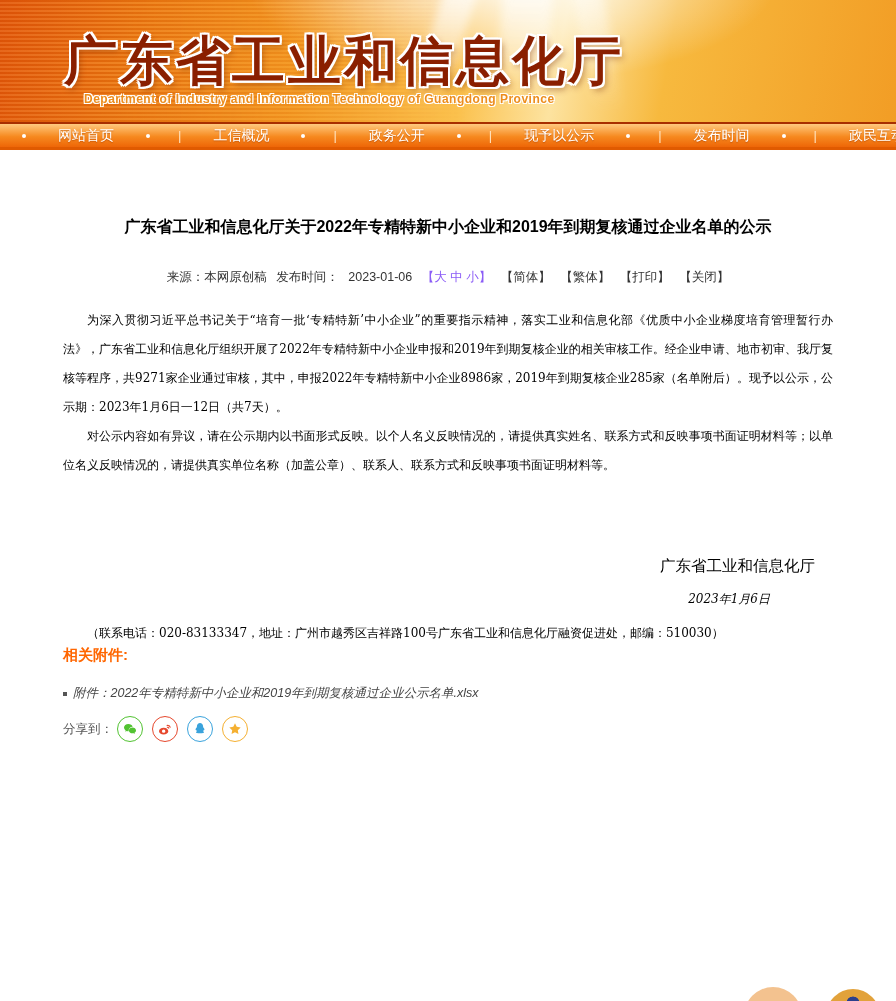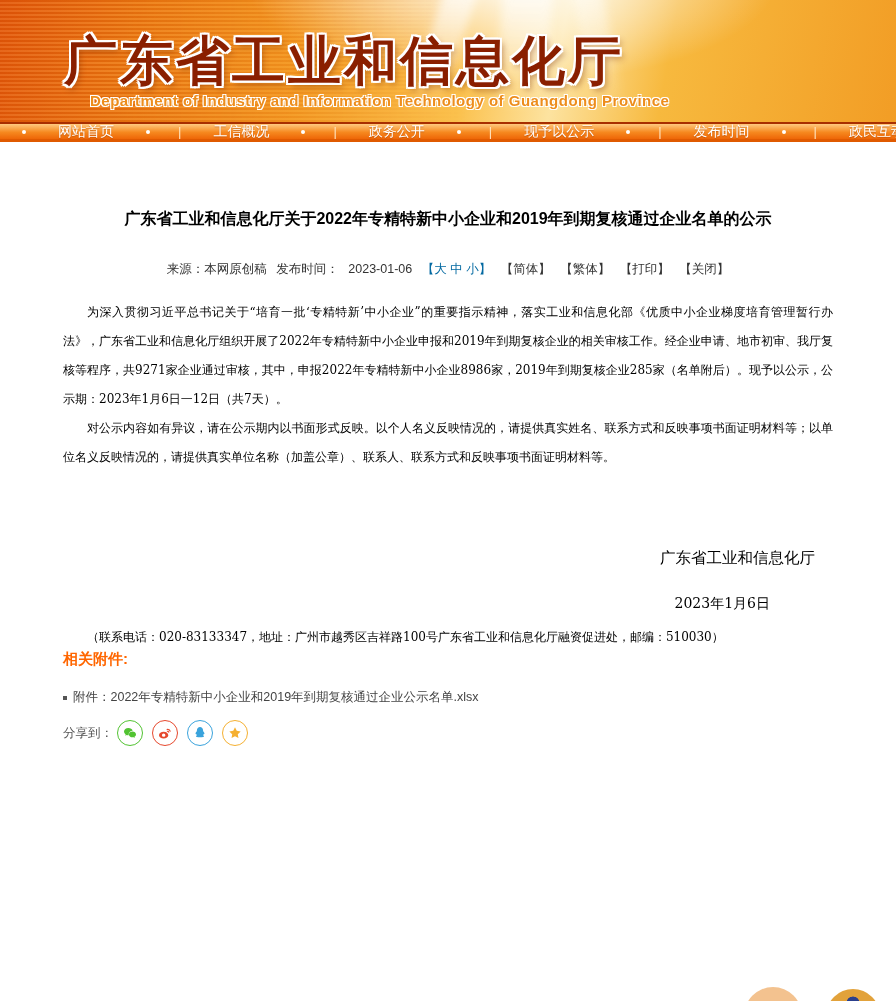--- a/index.html
+++ b/index.html
@@ -17,50 +17,50 @@
     -webkit-mask-image:linear-gradient(90deg,#000 25%,transparent 95%);
     mask-image:linear-gradient(90deg,#000 25%,transparent 95%);
   }
   .ray { position:absolute; top:-40px; height:150px; background:linear-gradient(180deg, rgba(255,255,255,.85), rgba(255,255,255,0)); filter:blur(5px); }
   .ray1 { left:430px; width:34px; transform:skewX(-18deg); }
   .ray2 { left:500px; width:50px; transform:skewX(-4deg); opacity:.9; }
   .ray3 { left:580px; width:30px; transform:skewX(10deg); opacity:.7; }
   .banner-title { position:absolute; left:64px; top:26px; font-size:53px; font-weight:bold; letter-spacing:3px; color:#8a1f00;
     text-shadow:-2px -2px 0 #fff,2px -2px 0 #fff,-2px 2px 0 #fff,2px 2px 0 #fff,0 -2px 0 #fff,0 2px 0 #fff,-2px 0 0 #fff,2px 0 0 #fff,3px 4px 6px rgba(120,40,0,.45);
   }
-  .banner-sub { position:absolute; left:65px; top:92px; font-size:15px; font-weight:bold; color:#ed8d1c; letter-spacing:.5px;
+  .banner-sub { position:absolute; left:59px; top:92px; font-size:12px; font-weight:bold; color:#ed8d1c; letter-spacing:.5px;
     text-shadow:-1px -1px 0 #fff,1px -1px 0 #fff,-1px 1px 0 #fff,1px 1px 0 #fff;
     padding-left:25px;
   }
 
   
-  .nav { height:20px; background:linear-gradient(180deg,#ffc97e 0%,#f6891f 55%,#ee6607 100%);
+  .nav { height:28px; background:linear-gradient(180deg,#ffc97e 0%,#f6891f 55%,#ee6607 100%);
     border-top:2px solid #a82f00; border-bottom:3px solid #e05a00;
     display:flex; align-items:center; color:#fff; font-size:14px; padding:0 8px; }
   .nav .dot { width:4px; height:4px; background:#fff; border-radius:50%; margin:0 14px; flex:none; }
   .nav .sep { color:#ffe2bd; margin:0 14px; font-size:13px; }
   .nav-item { color:#fff; text-decoration:none; flex:none; padding:0 18px; cursor:pointer; text-shadow:0 1px 1px rgba(160,60,0,.5); }
 
   
   .main { height:793px; padding:0 63px; position:relative; color:#000; }
   .article-title { margin:60px auto 0; max-width:744px; text-align:center; font-size:16px; line-height:33px; font-weight:bold; color:#000; }
   .meta { margin-top:26px; text-align:center; font-size:12.5px; color:#333; }
   .meta span { margin:0 3px; }
-  .meta .dim { color:#0369a1;margin-top:12px; }
+  .meta .dim { color:#8b5cf6;margin-top:12px; }
   .meta .btn { cursor:pointer; }
 
   .body-text { margin-top:20px; font-family:"DejaVu Serif","Liberation Serif",serif; font-size:12px; line-height:29px; text-align:justify; }
   .body-text p { text-indent:2em; }
   .attachment-line { margin-top:27px; text-indent:2em; font-family:"DejaVu Serif","Liberation Serif",serif; font-size:15.5px; line-height:29px; cursor:pointer; }
   .signature { margin-top:72px; text-align:right; padding-right:18px; font-family:"DejaVu Serif","Liberation Serif",serif; font-size:15.5px; line-height:29px; }
-  .sig-date { margin-top:16px; text-align:right; padding-right:63px; font-family:"DejaVu Serif","Liberation Serif",serif; font-size:14px; line-height:29px; }
+  .sig-date { margin-top:4px; text-align:right; padding-right:63px; font-family:"DejaVu Serif","Liberation Serif",serif; font-size:12px; line-height:29px;font-style:italic; }
   .contact { margin-top:6px; text-indent:2em; font-family:"DejaVu Serif","Liberation Serif",serif; font-size:12px; line-height:26px; }
 
   .related-heading { color:#ff6600; font-size:15px; font-weight:bold; }
-  .attach-item { margin-top:20px; font-size:12.5px; color:#444; display:flex; align-items:center; cursor:pointer; }
+  .attach-item { margin-top:20px; font-size:12.5px; color:#444; display:flex; align-items:center; cursor:pointer;font-style:italic; }
   .attach-item .bullet { width:4px; height:4px; background:#555; margin-right:6px; flex:none; }
 
   .share-row { margin-top:14px; display:flex; align-items:center; }
   .share-label { font-size:12.5px; color:#555; margin-right:4px; }
   .share-icon { width:26px; height:26px; border-radius:50%; background:#fff; border:1.5px solid; display:flex; align-items:center; justify-content:center; margin-right:9px; cursor:pointer; }
   .share-icon svg { width:16px; height:16px; display:block; }
 
   .badge { position:absolute; bottom:0; overflow:hidden; }
   .badge-circle { border-radius:50%; }
   .badge1 { left:744px; width:58px; height:14px; }

